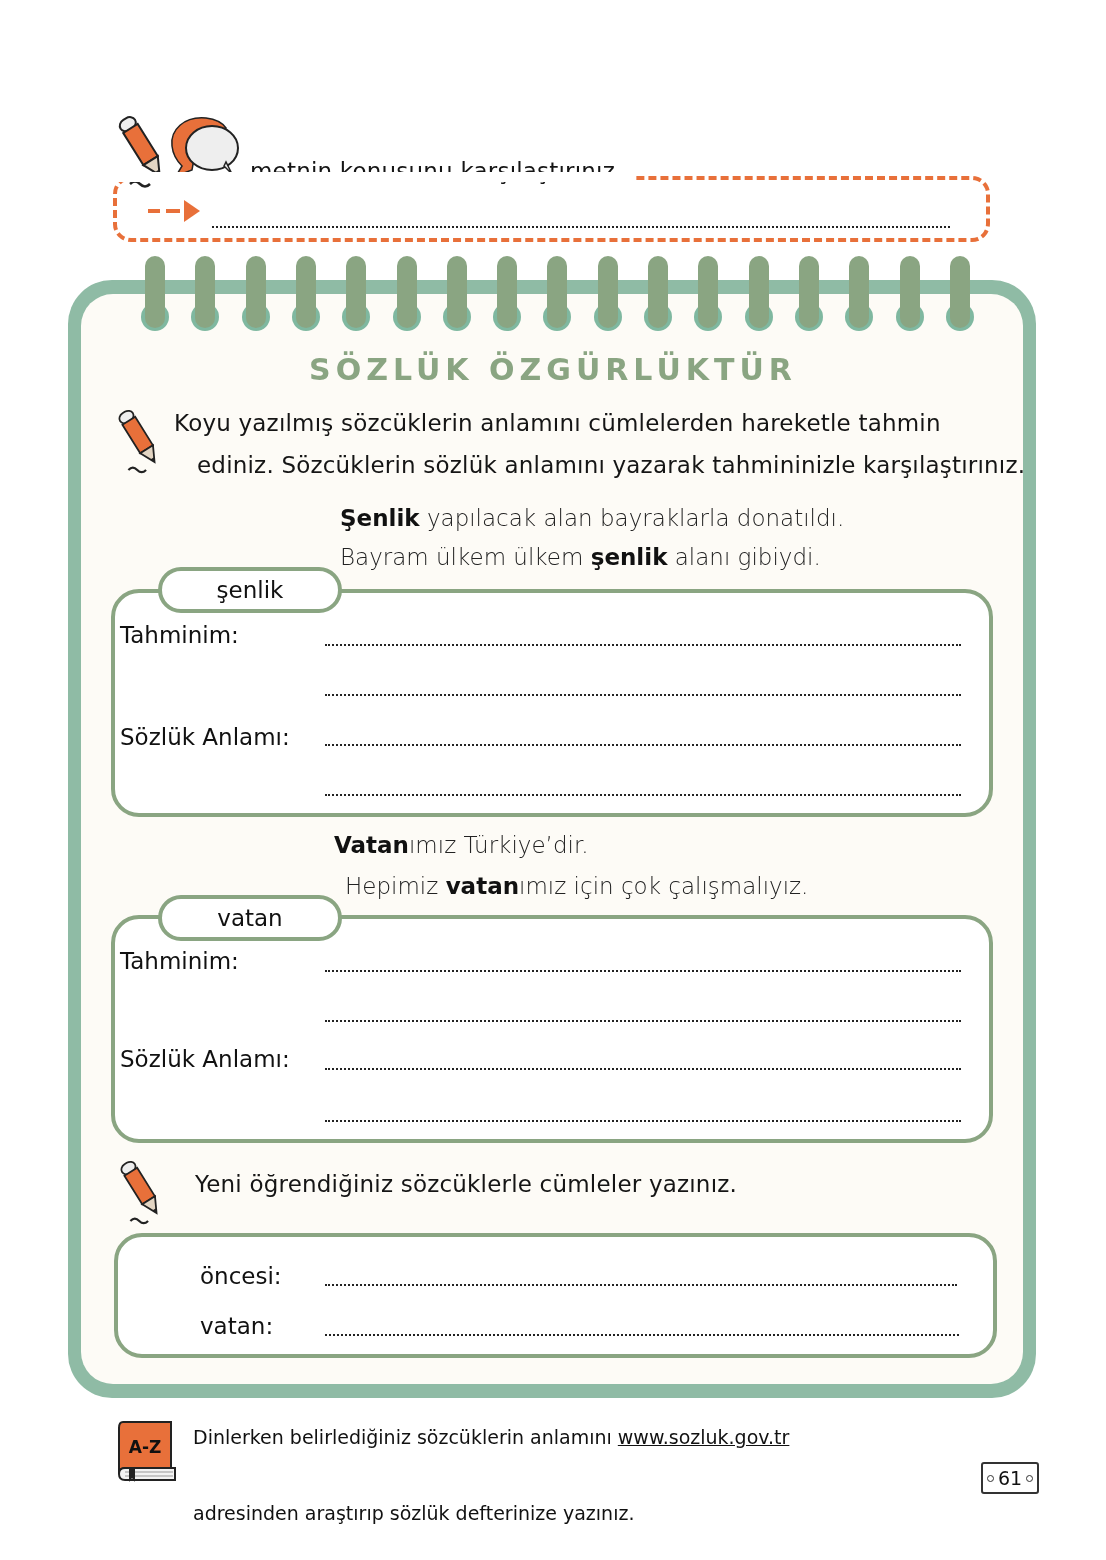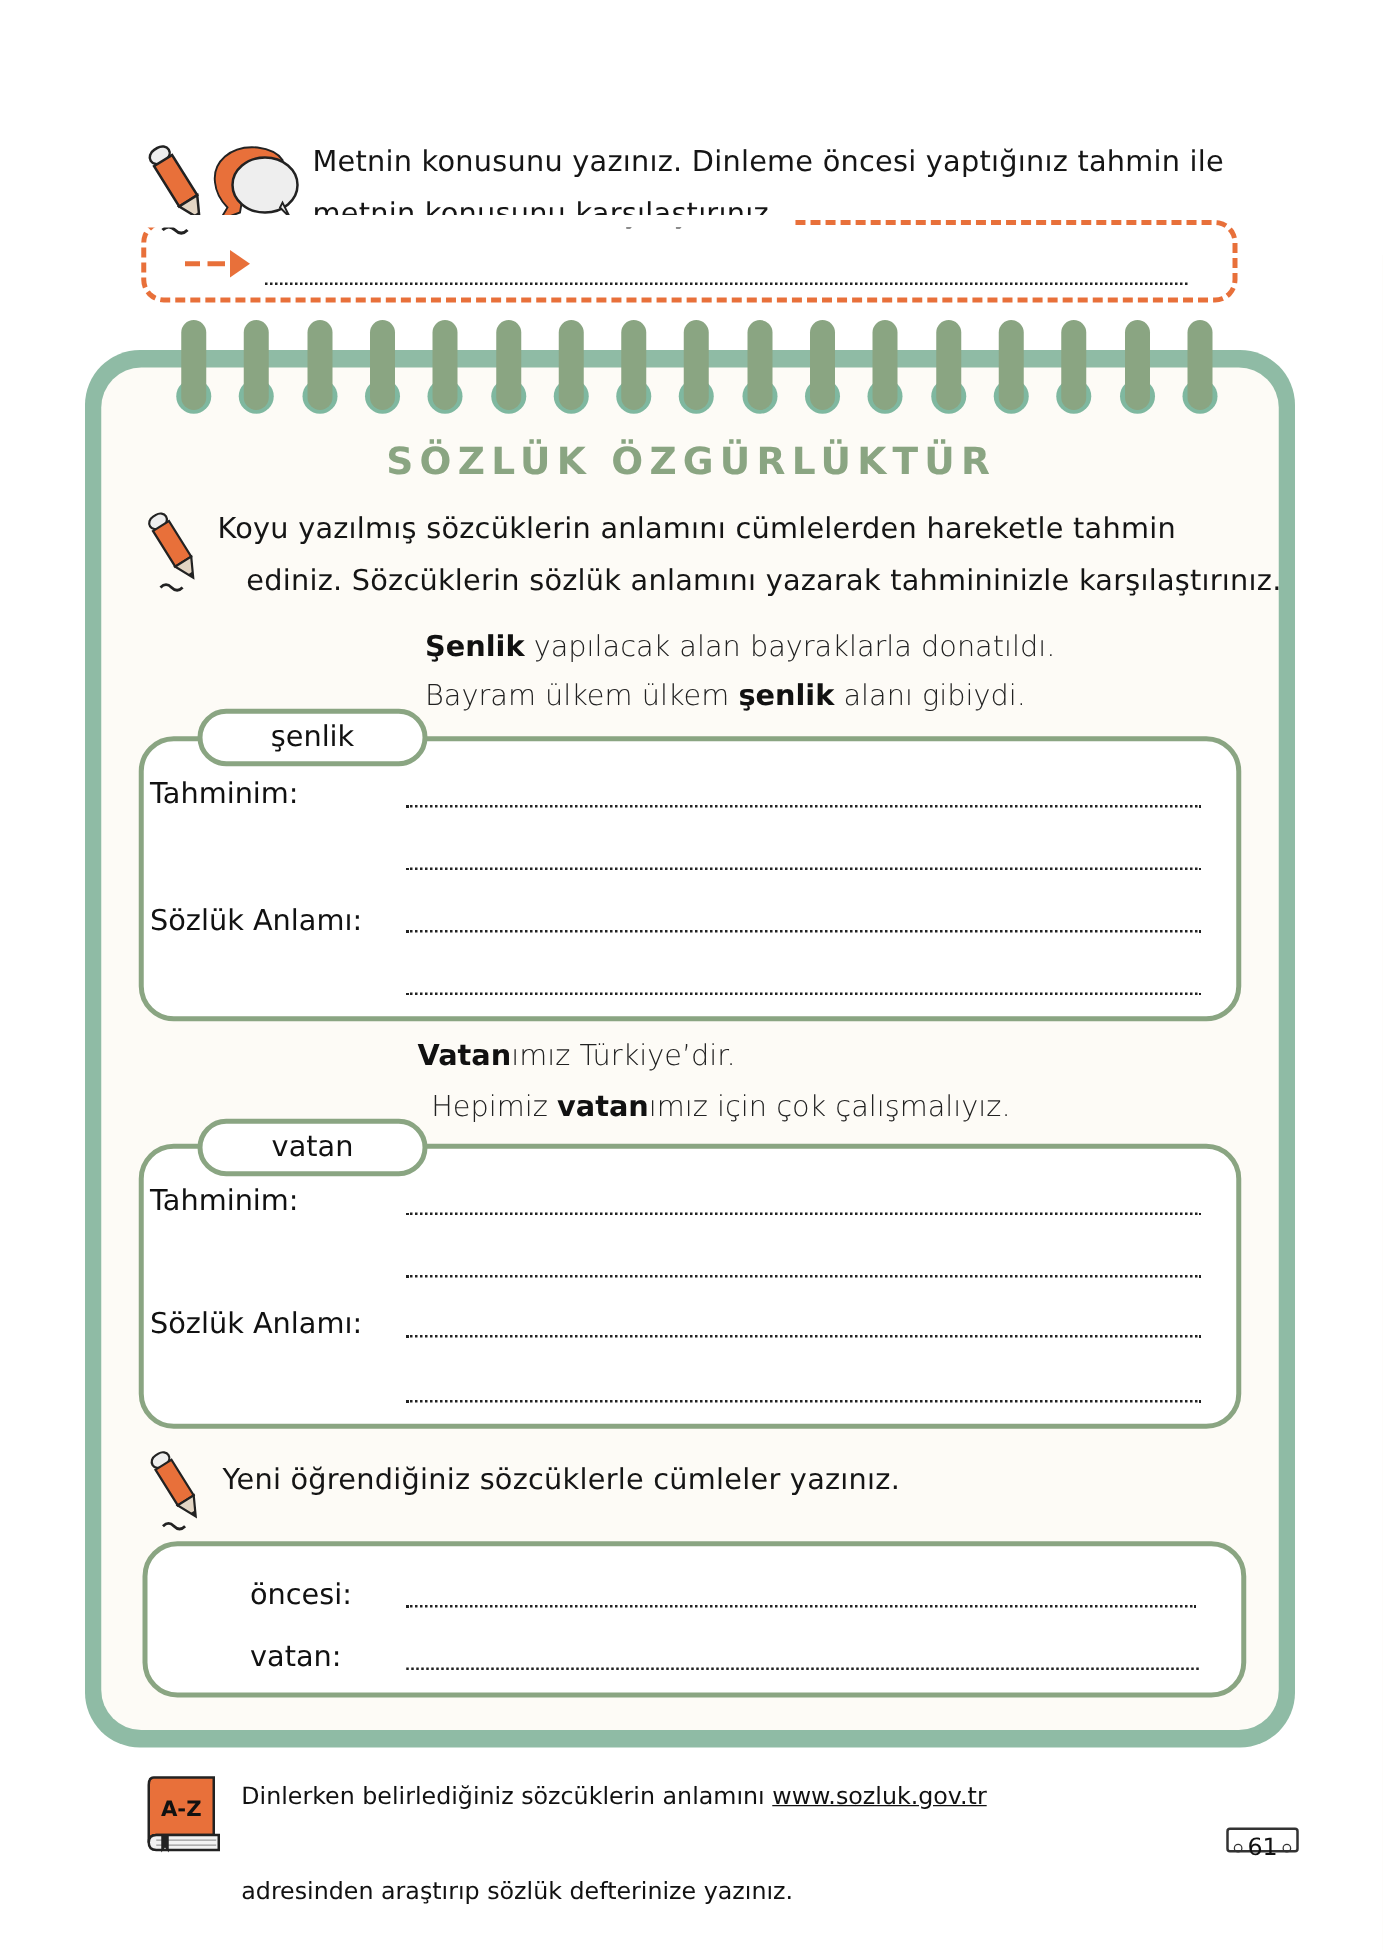--- a/index.html
+++ b/index.html
@@ -55,21 +55,21 @@
   .word-tab {
     position:absolute; left:158px; width:184px; height:46px;
     border:4px solid #8aa582; border-radius:24px; background:#fff;
     box-sizing:border-box; text-align:center; font-size:23px; line-height:38px;
   }
   .label { position:absolute; font-size:23px; color:#111; }
 
   .footer-text { font-size:19px; line-height:39px; color:#111; }
   .link { text-decoration:underline; }
   .page-num {
-    position:absolute; left:981px; top:1462px; width:58px; height:20px;
+    position:absolute; left:981px; top:1462px; width:58px; height:32px;
     border:2px solid #333; border-radius:3px; box-sizing:border-box;
     font-size:19px; text-align:center; line-height:28px; background:#fff;
   }
   .page-num .dot {
     position:absolute; top:11px; width:5px; height:5px; border:1.5px solid #333; border-radius:50%;
   }
 </style>
 </head>
 <body>
 
@@ -84,21 +84,20 @@
     </g>
     <path d="M14 74 q5 -5 10 0 t10 0" fill="none" stroke="#222" stroke-width="2.5"></path>
   </svg>
 
   <svg class="abs" style="left:166px;top:112px;" width="76" height="68" viewBox="0 0 76 68">
     <path d="M40 6 C18 4 4 18 6 34 C7 44 12 50 16 54 L10 64 L26 58 C28 40 40 22 60 16 C56 10 48 7 40 6 Z" fill="#e8703a" stroke="#222" stroke-width="1.5"></path>
     <ellipse cx="46" cy="36" rx="26" ry="22" fill="#eee" stroke="#222" stroke-width="2"></ellipse>
     <path d="M58 54 L66 62 L60 50 Z" fill="#eee" stroke="#222" stroke-width="1.5"></path>
   </svg>
 
-  <div class="abs instr-text" style="left:250px;top:112px;">Metnin konusunu yazınız. Dinleme öncesi yaptığınız tahmin ile</div>
   <div class="abs instr-text" style="left:250px;top:153px;">metnin konusunu karşılaştırınız.</div>
 
   <div class="dash-box"></div>
   <div class="dash-mask" style="left:113px;top:172px;width:520px;height:10px;"></div>
   <div class="dash-mask" style="left:148px;top:195px;width:60px;height:30px;"></div>
 
   <svg class="abs" style="left:148px;top:198px;" width="56" height="26" viewBox="0 0 56 26">
     <line x1="0" y1="13" x2="12" y2="13" stroke="#e8703a" stroke-width="4"></line>
     <line x1="18" y1="13" x2="32" y2="13" stroke="#e8703a" stroke-width="4"></line>
     <polygon points="36,2 52,13 36,24" fill="#e8703a"></polygon>
@@ -192,21 +191,21 @@
 
 <svg class="abs" style="left:118px;top:1155px;" width="46" height="70" viewBox="0 0 52 78">
   <g transform="rotate(-32 26 36)">
     <rect x="17" y="4" width="17" height="12" rx="7" fill="#eee" stroke="#222" stroke-width="2"></rect>
     <rect x="17" y="15" width="17" height="38" fill="#e8703a" stroke="#222" stroke-width="2"></rect>
     <polygon points="17,53 34,53 25.5,70" fill="#e3d5c3" stroke="#222" stroke-width="2"></polygon>
     <polygon points="23,65 28,65 25.5,70" fill="#222"></polygon>
   </g>
   <path d="M14 74 q5 -5 10 0 t10 0" fill="none" stroke="#222" stroke-width="2.5"></path>
 </svg>
-<div class="abs instr-text" style="left:178px;top:1166px;text-align:center;">Yeni öğrendiğiniz sözcüklerle cümleler yazınız.</div>
+<div class="abs instr-text" style="left:195px;top:1166px;text-align:center;">Yeni öğrendiğiniz sözcüklerle cümleler yazınız.</div>
 <div class="word-box" style="left:114px;top:1233px;width:883px;height:125px;"></div>
 <div class="label" style="left:200px;width:112px;top:1263px;">öncesi:</div>
 <div class="dotline" style="left:325px;top:1284px;width:632px;"></div>
 <div class="label" style="left:200px;width:112px;top:1313px;">vatan:</div>
 <div class="dotline" style="left:325px;top:1334px;width:634px;"></div>
 
 <svg class="abs" style="left:115px;top:1418px;" width="64" height="66" viewBox="0 0 64 66">
   <path d="M8 4 L56 4 L56 50 L10 50 Q4 50 4 56 L4 10 Q4 4 8 4 Z" fill="#e8703a" stroke="#222" stroke-width="2"></path>
   <path d="M10 50 L60 50 L60 62 L10 62 Q4 62 4 56 Q4 50 10 50 Z" fill="#f2f2f2" stroke="#222" stroke-width="2"></path>
   <line x1="10" y1="54" x2="58" y2="54" stroke="#999" stroke-width="1"></line>

